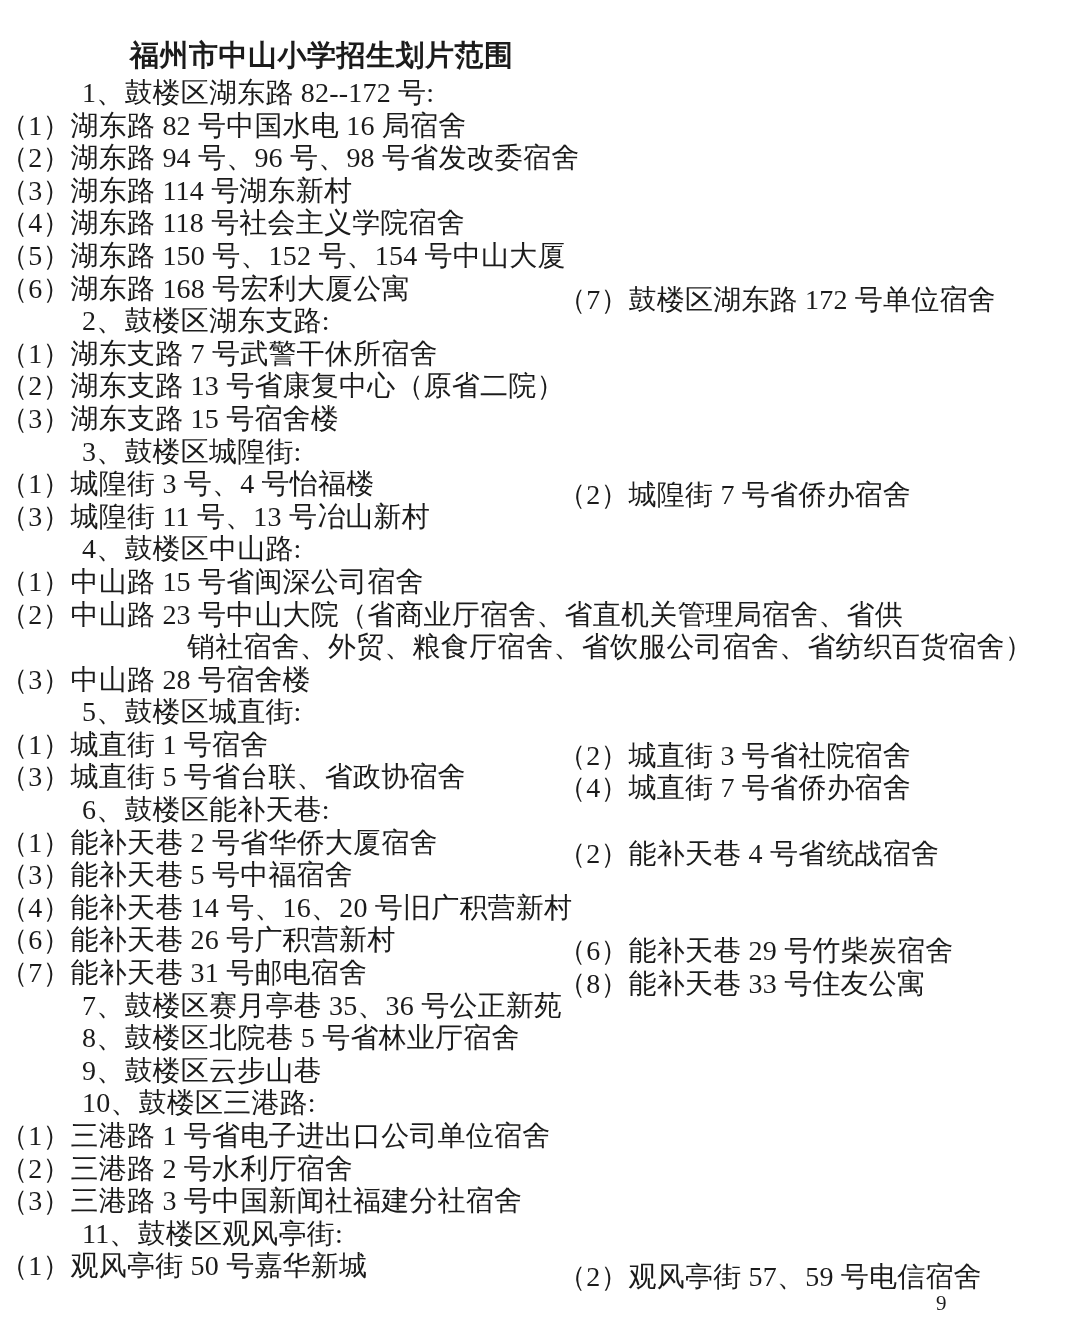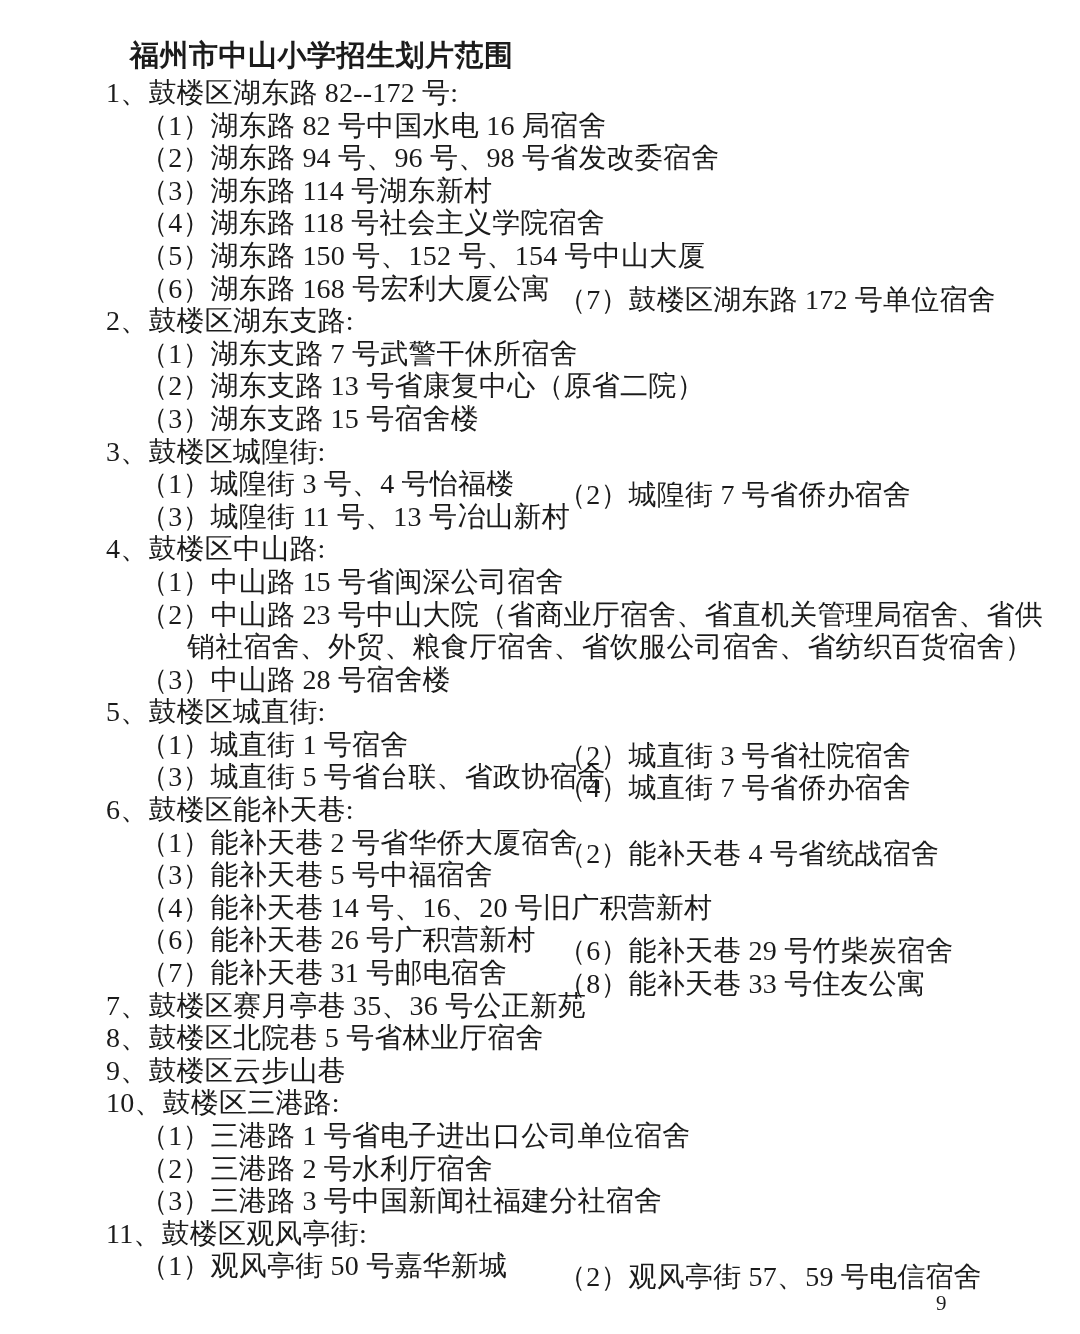--- a/index.html
+++ b/index.html
@@ -30,22 +30,22 @@
     width: 100%;
   }
   .line {
     position: relative;
     height: 32.6px;
     line-height: 32.6px;
     font-size: 28px;
     white-space: pre;
     letter-spacing: 0.2px;
   }
-  .line.main { padding-left: 106px; }
-  .line.sub  { padding-left: 140px; }
+  .line.main { padding-left: 82px; }
+  .line.sub  { }
   .line.cont { padding-left: 187px; }
   .line .col2 {
     position: absolute;
     left: 558px;
     top: 0;
     margin-top: 11px;
   }
   .page-number {
     position: absolute;
     left: 936px;

